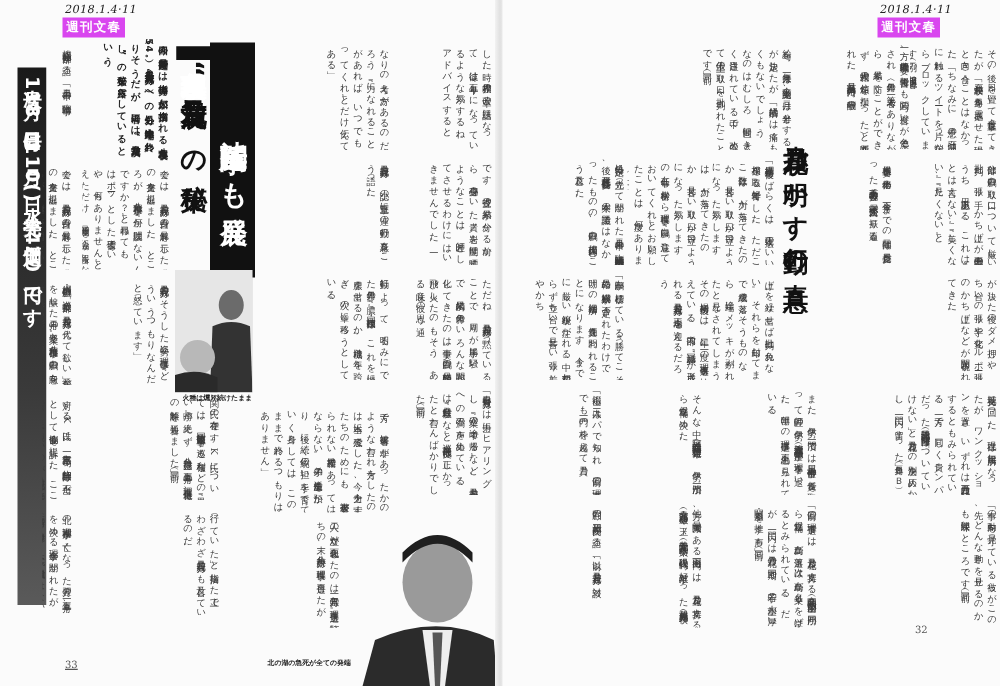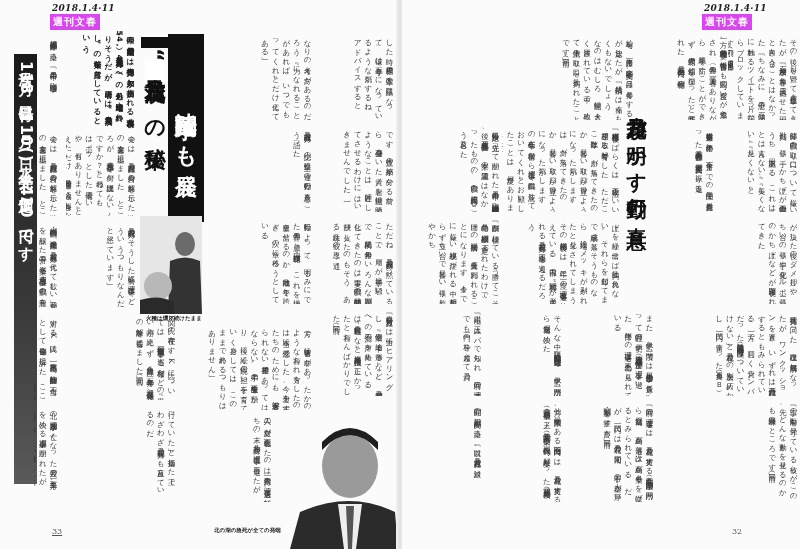--- a/index.html
+++ b/index.html
@@ -5,21 +5,21 @@
   * { box-sizing: border-box; margin: 0; padding: 0; }
   html, body { width: 800px; height: 549px; overflow: hidden; background: #fff; }
   body { position: relative; font-family: "DejaVu Serif", serif; color: #2a2a2a; }
 
   .page { position: absolute; top: 0; height: 549px; background: #fbfbfb; }
   .page-left { left: 0; width: 398px; }
   .page-right { left: 402px; width: 398px; }
   .gutter { position: absolute; left: 396px; top: 0; width: 8px; height: 549px;
             background: linear-gradient(to right, #f2f2f2, #e0e0e0 50%, #f2f2f2); }
 
-  .issue-date { position: absolute; font-size: 9px; font-style: italic; font-weight: bold;
+  .issue-date { position: absolute; font-size: 9px; font-style: italic; font-weight: normal;
                 font-family: "DejaVu Serif", serif; color: #222; letter-spacing: 0.3px; }
   .mag-logo { position: absolute; background: #d946ef; color: #fff; font-size: 10px; font-weight: bold;
               padding: 1px 3px; letter-spacing: 1px; font-family: "DejaVu Sans", sans-serif; }
 
   .vcol { position: absolute; writing-mode: vertical-rl; font-size: 7.4px; line-height: 10.6px;
           color: #3a3a3a; letter-spacing: 0.6px; overflow: hidden; font-family: "DejaVu Serif", serif; }
 
   .headline-main { position: absolute; writing-mode: vertical-rl; background: #111; color: #fff;
                    font-family: "DejaVu Sans", sans-serif; font-weight: bold; font-size: 22px;
                    letter-spacing: 2px; text-align: center; padding: 5px 3px; }
@@ -133,14 +133,14 @@
   <div class="vcol" style="left:254px; top:310px; width:142px; height:86px;">花支持に回った。現在は無所属になったが、ワンクッションを置き、いずれは貴乃花一門に合流するともみられている。一方で、同じく貴シンパだった時津風（元前頭・時津海）は「ついていけない」と貴乃花との決別を仄めかし、一門内に留まった」（角界ＯＢ）</div>
   <div class="vcol" style="left:162px; top:310px; width:90px; height:86px;">また、伊勢ヶ濱一門では日馬富士事件の責任を取って師匠の伊勢ヶ濱親方（元横綱・旭富士）が理事を退いた。年明けの理事選は不出馬と見られている。</div>
   <div class="vcol" style="left:82px; top:310px; width:78px; height:86px;">そんな中、阿武松親方（元関脇・益荒雄）ら、伊勢ヶ濱一門から立候補を決めた。</div>
   <div class="vcol" style="left:2px; top:310px; width:78px; height:86px;">「錣山ら三人はパで知られ、前回の理事選でも一門の枠を越えて貴乃</div>
 
   <div class="vcol" style="left:254px; top:402px; width:142px; height:100px;">「事の動向を見守っている彼らがこの先、どんな動きを見せるのかも興味深いところです」（同前）</div>
   <div class="vcol" style="left:162px; top:402px; width:90px; height:100px;">「前回の理事選では、貴乃花を支持する高島（元関脇・高望山）が同門から立候補し、高島が落選。次は高島が名乗りを挙げるとみられている。だが、一門内には貴乃花の同期で、若手の人望が厚い浅香山（元大関・魁皇）を推す声も」（同前）</div>
   <div class="vcol" style="left:82px; top:402px; width:78px; height:100px;">他方、最大派閥である出羽海一門には、貴乃花を支持する山響親方（元前頭・巌雄）や玉ノ井親方（元大関・栃東）、現役時代の好敵手だった武蔵川親方（元横</div>
   <div class="vcol" style="left:2px; top:402px; width:78px; height:100px;">顧問の川淵三郎氏が語る。「以前、貴乃花親方と対談</div>
 
-  <div class="page-num" style="left:330px; top:527px;">32</div>
+  <div class="page-num" style="left:330px; top:499px;">32</div>
 </div>
 
 </body></html>

